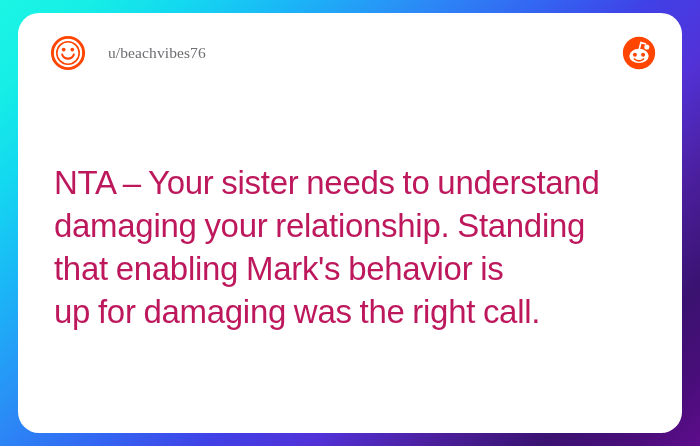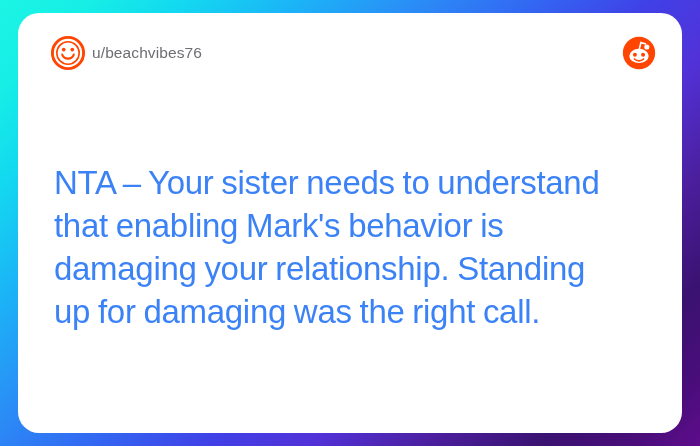--- a/index.html
+++ b/index.html
@@ -48,21 +48,22 @@
     border-radius: 21px;
   }
 
   
   #header {
     position: absolute;
     left: 32px;
     top: 22px;
     display: flex;
     align-items: center;
-    gap: 6px;
+    gap: 22px;
+    font-family: Liberation Serif, serif;
   }
 
   .avatar {
     width: 36px;
     height: 36px;
     display: block;
     flex: 0 0 auto;
   }
 
   .username {
@@ -85,21 +86,21 @@
 
   
   #body-text {
     position: absolute;
     left: 36px;
     top: 148px;
     width: 614px;
     font-size: 33px;
     line-height: 43px;
     font-weight: 300;
-    color: #3b82f6;
+    color: #be185d;
     letter-spacing: -0.3px;
     word-spacing: -1px;
   }
 
   #body-text .line { display: block; white-space: nowrap; }
 </style>
 </head>
 <body>
 
 <div id="canvas">
@@ -126,19 +127,19 @@
       </g>
       <g fill="#FF4500">
         <circle cx="15.2" cy="22.2" r="2.35"></circle>
         <circle cx="24.8" cy="22.2" r="2.35"></circle>
         <path d="M14.6 27.0 A7.6 7.6 0 0 0 25.4 27.0" fill="none" stroke="#FF4500" stroke-width="1.9" stroke-linecap="round"></path>
       </g>
     </svg>
 
     <div id="body-text">
       <span class="line">NTA – Your sister needs to understand</span>
+      <span class="line">damaging your relationship. Standing</span>
       <span class="line">that enabling Mark's behavior is</span>
-      <span class="line">damaging your relationship. Standing</span>
       <span class="line">up for damaging was the right call.</span>
     </div>
 
   </div>
 </div>
 
 </body></html>

